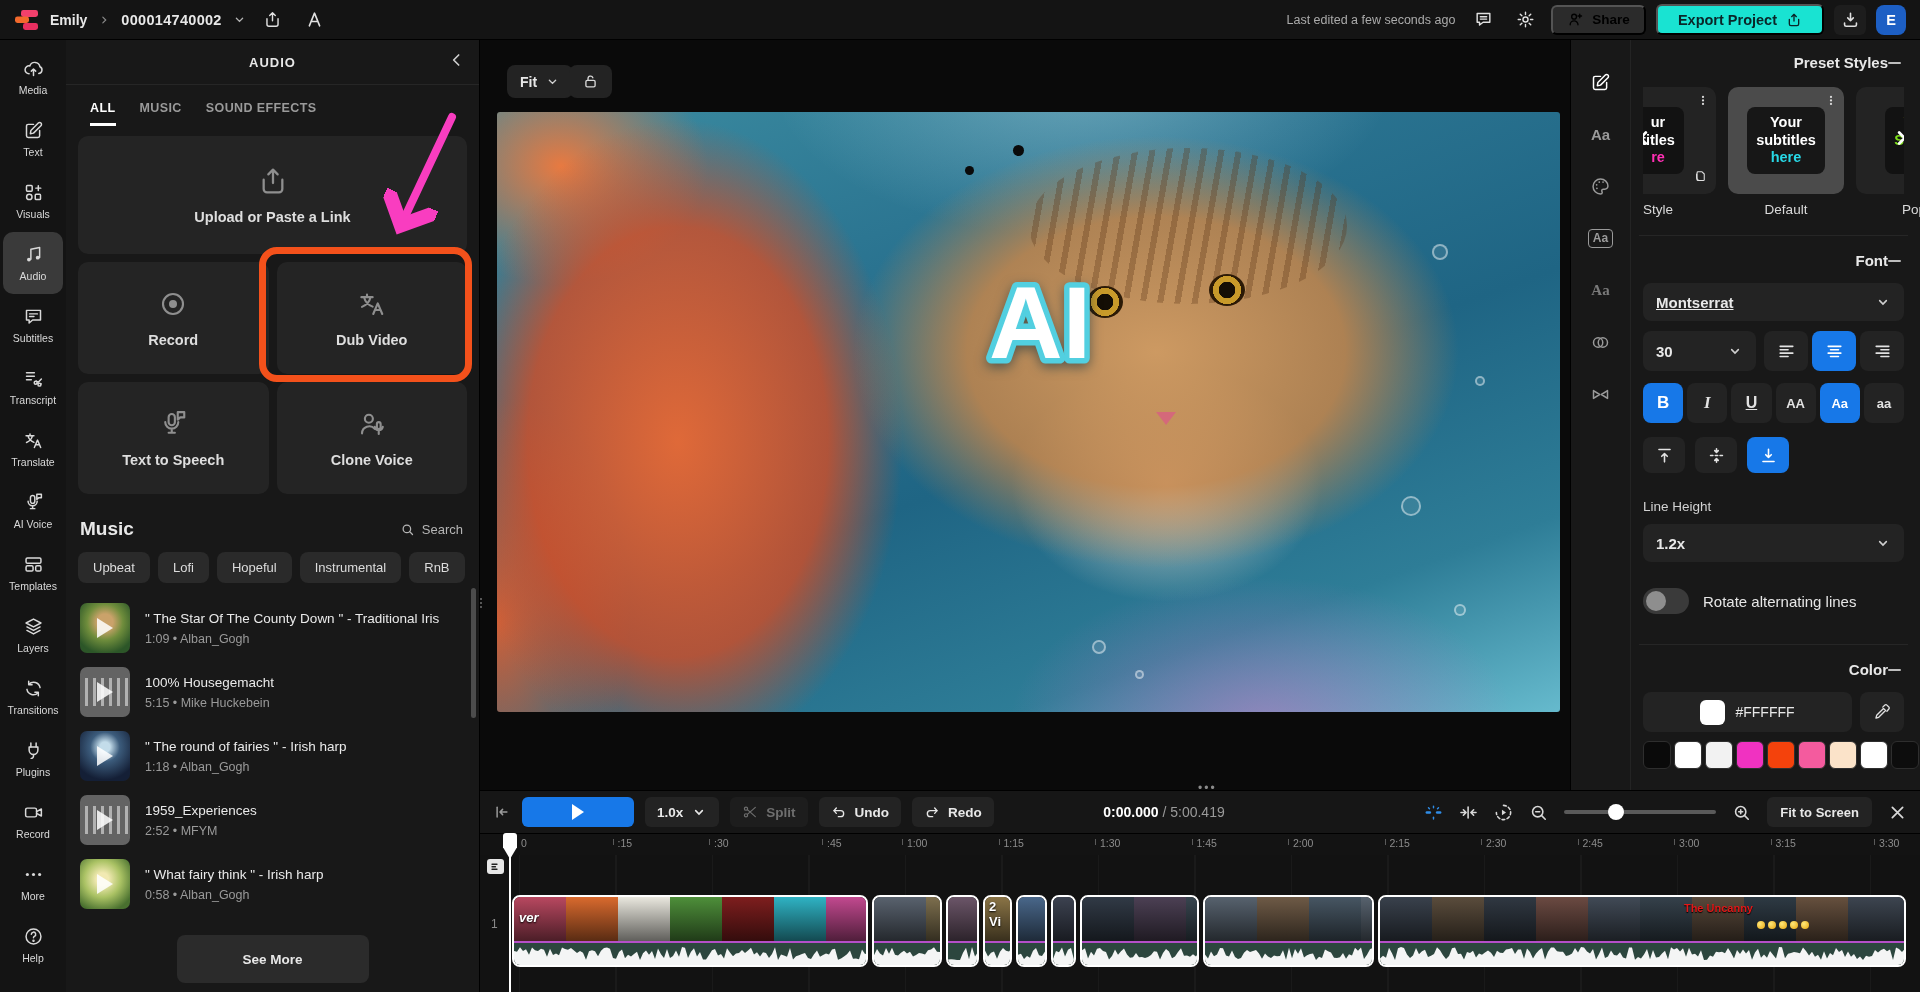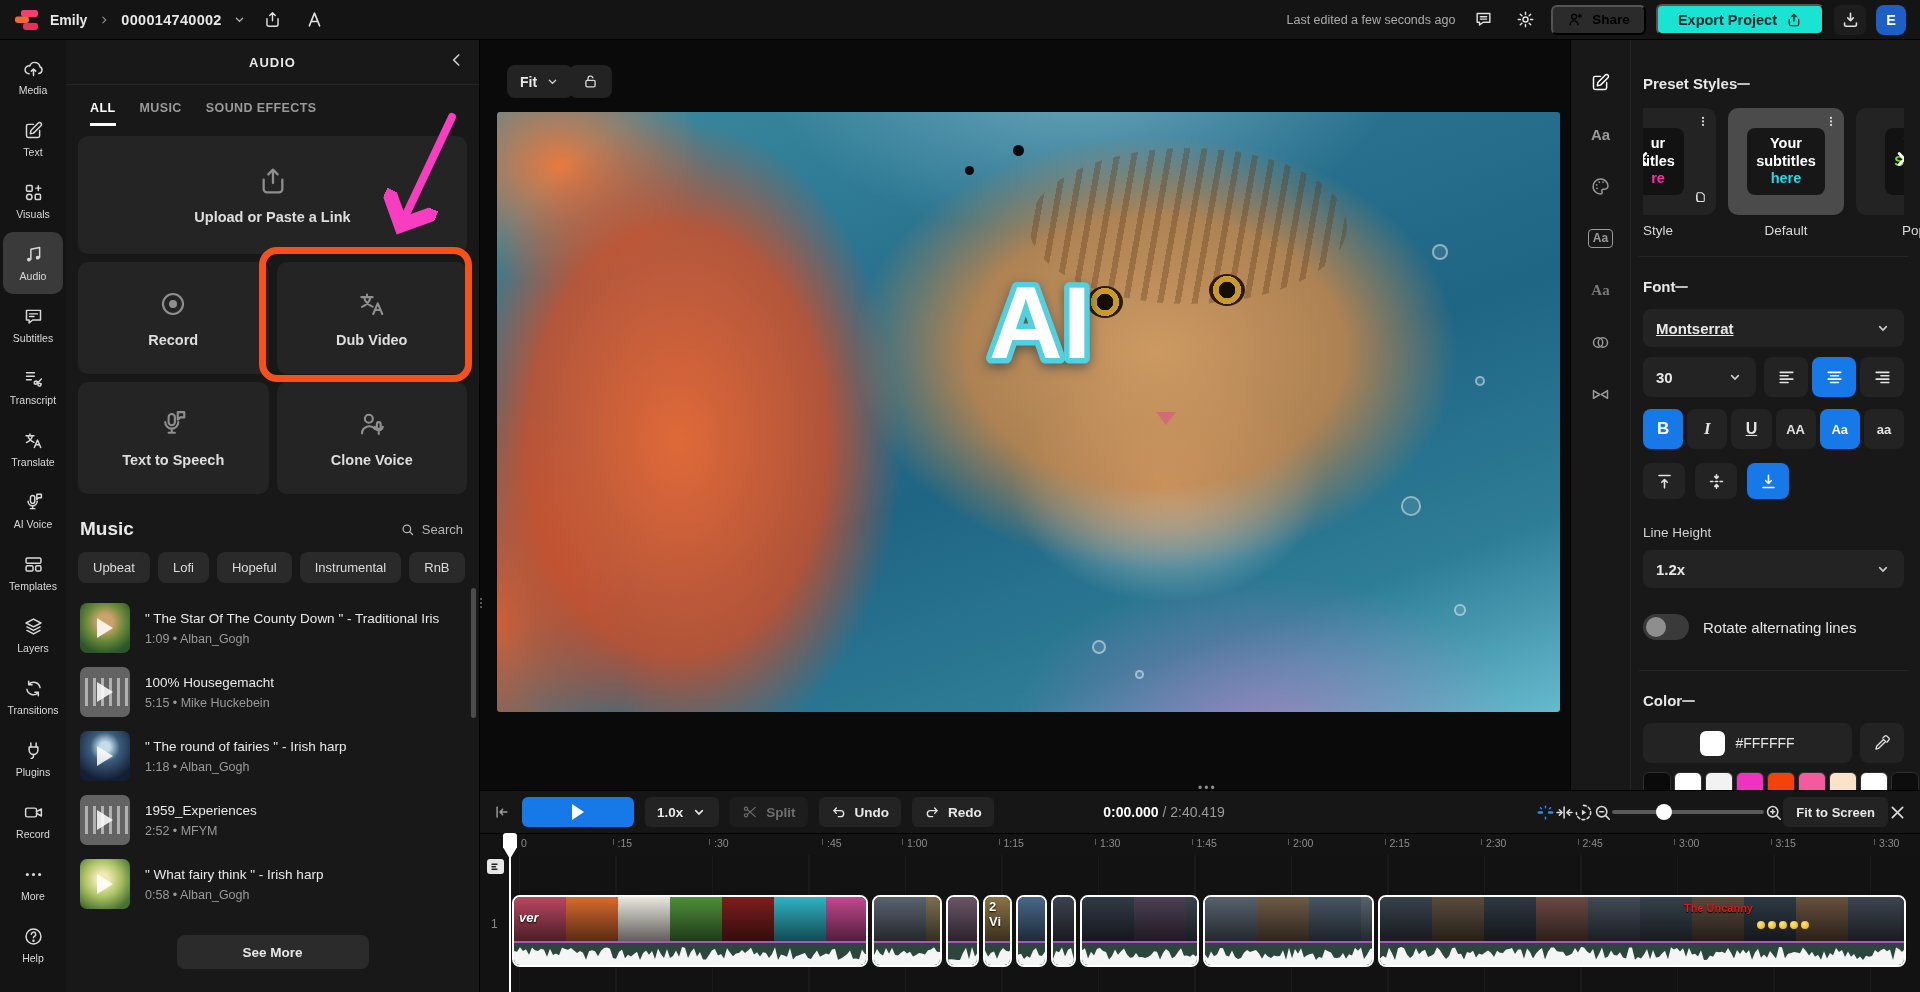--- a/index.html
+++ b/index.html
@@ -73,21 +73,21 @@
   .trk{display:flex;align-items:center;gap:15px;cursor:pointer;}
   .trk-thumb{width:50px;height:50px;border-radius:7px;position:relative;flex:0 0 auto;overflow:hidden;}
   .trk-thumb .play-ov{position:absolute;left:50%;top:50%;transform:translate(-50%,-50%);width:0;height:0;
       border-left:16px solid rgba(255,255,255,.85);border-top:10px solid transparent;border-bottom:10px solid transparent;}
   .thumb-art1{background:radial-gradient(circle at 50% 38%,#caa26a 0 20%,#6f8d3c 45%,#2c5628 80%);}
   .thumb-wave{background:repeating-linear-gradient(90deg,rgba(255,255,255,.5) 0 3px,rgba(255,255,255,0) 3px 8px) center/8px 55% repeat-x,#636363;}
   .thumb-art2{background:radial-gradient(circle at 50% 32%,#c3dcea 0 12%,#3c5c7c 35%,#141f36 78%);}
   .thumb-art3{background:radial-gradient(circle at 45% 40%,#f1e9b2 0 15%,#aac264 45%,#49702f 82%);}
   .trk-title{font-size:13.5px;color:#eaeaea;white-space:nowrap;overflow:hidden;max-width:330px;}
   .trk-meta{font-size:12.5px;color:#9a9a9a;margin-top:6px;}
-  .see-more{margin:26px auto 0;width:192px;height:34px;border-radius:8px;background:#2b2b2b;display:flex;align-items:center;
+  .see-more{margin:26px auto 0;width:192px;height:48px;border-radius:8px;background:#2b2b2b;display:flex;align-items:center;
             justify-content:center;font-size:13.5px;font-weight:600;cursor:pointer;}
   .ap-scroll{position:absolute;right:3px;top:548px;width:5px;height:130px;border-radius:3px;background:#4c4c4c;}
   .panel-handle{position:absolute;left:474px;top:590px;color:#707070;z-index:35;}
   .panel-handle svg{width:14px;height:26px;}
 
   
   .anno-box{position:absolute;left:259px;top:247px;width:213px;height:135px;border:7px solid #f4511b;border-radius:18px;
             z-index:36;pointer-events:none;}
   .anno-arrow{position:absolute;left:370px;top:95px;z-index:36;pointer-events:none;}
 
@@ -123,21 +123,21 @@
   .right-panel{position:absolute;left:1090px;top:0;right:0;height:750px;background:#181818;border-left:1px solid #000;overflow:hidden;}
   .rail{position:absolute;left:0;top:0;width:60px;bottom:0;border-right:1px solid #242424;display:flex;flex-direction:column;
         align-items:center;padding-top:26px;gap:20px;}
   .rail-item{width:34px;height:32px;display:flex;align-items:center;justify-content:center;color:#9a9a9a;cursor:pointer;
              font-size:15px;font-weight:600;}
   .rail-item svg{width:21px;height:21px;}
   .rail-item.active{color:#fff;}
   .rail-item .boxed{border:1.5px solid #9a9a9a;border-radius:4px;padding:0 4px;font-size:12px;line-height:17px;}
   .rail-item .ghost{opacity:.75;font-family:"Liberation Serif",serif;}
   .rp-content{position:absolute;left:60px;top:0;right:0;bottom:0;padding:14px 16px 0 12px;}
-  .sec-head{display:flex;align-items:center;justify-content:flex-start;margin-top:21px;}
+  .sec-head{display:flex;align-items:center;justify-content:flex-end;}
   .sec-title{font-size:15px;font-weight:800;}
   .minus-btn{width:16px;height:14px;display:flex;align-items:center;cursor:pointer;}
   .minus-btn i{display:block;width:13px;height:2px;background:#bdbdbd;border-radius:1px;}
   .preset-viewport{position:relative;height:107px;margin-top:16px;overflow:hidden;}
   .preset-cards{display:flex;gap:12px;margin-left:-43px;}
   .preset-card{width:116px;height:107px;border-radius:10px;background:#232323;flex:0 0 auto;position:relative;
                display:flex;align-items:center;justify-content:center;cursor:pointer;}
   .preset-card.active{background:#4b4b4b;}
   .pc-dots{position:absolute;right:6px;top:6px;color:#dcdcdc;}
   .pc-dots svg{width:14px;height:16px;}
@@ -193,21 +193,21 @@
   .pb-skip svg{width:18px;height:18px;}
   .play-btn{width:112px;height:30px;border-radius:6px;background:#1778e8;display:flex;align-items:center;justify-content:center;cursor:pointer;}
   .play-btn i{display:block;width:0;height:0;border-left:12px solid #fff;border-top:8px solid transparent;border-bottom:8px solid transparent;}
   .pb-btn{height:30px;border-radius:6px;background:#232323;display:flex;align-items:center;gap:8px;padding:0 12px;
           font-size:13.5px;font-weight:700;cursor:pointer;}
   .pb-btn svg{width:16px;height:16px;}
   .pb-btn.disabled{background:#1d1d1d;color:#6e6e6e;}
   .pb-time{position:absolute;left:47.5%;transform:translateX(-50%);font-size:14px;white-space:nowrap;}
   .pb-time .cur{font-weight:800;color:#fff;}
   .pb-time .sep,.pb-time .tot{color:#9a9a9a;font-weight:400;}
-  .pb-right{margin-left:auto;display:flex;align-items:center;}
+  .pb-right{margin-left:auto;display:flex;align-items:center;gap:16px;}
   .pb-ic{color:#d8d8d8;cursor:pointer;display:flex;}
   .pb-ic svg{width:19px;height:19px;}
   .pb-ic.blue{color:#2f8de8;}
   .zoom-slider{width:152px;height:4px;border-radius:2px;background:#5a5a5a;position:relative;cursor:pointer;}
   .zoom-slider .knob{position:absolute;left:44px;top:-6px;width:16px;height:16px;border-radius:50%;background:#fff;}
   .fit-screen{height:30px;border-radius:6px;background:#232323;display:flex;align-items:center;padding:0 13px;
               font-size:13px;font-weight:600;cursor:pointer;}
   .ruler{position:relative;height:22px;background:#131313;border-top:1px solid #000;}
   .tick{position:absolute;top:3px;display:flex;align-items:flex-start;gap:4px;color:#8c8c8c;font-size:10.5px;}
   .tick i{display:block;width:1px;height:6px;background:#5a5a5a;margin-top:2px;}
@@ -915,21 +915,21 @@
           <span class="icon">
               <svg viewBox="0 0 24 24" fill="none" stroke="currentColor" stroke-width="2" stroke-linecap="round" stroke-linejoin="round">
                 <path d="M19.5 10h-10a4.5 4.5 0 0 0 0 9H13"></path>
                 <path d="M16 6l3.5 4L16 14"></path>
               </svg>
             </span>
           <span>Redo</span>
         </span>
         <span class="pb-time">
           <span class="cur">0:00.000</span>
-          <span class="sep"> <span>/</span> </span><span class="tot">2:40.419</span>
+          <span class="sep"> <span>/</span> </span><span class="tot">5:00.419</span>
         </span>
         <span class="pb-right">
           <span class="pb-ic blue icon">
               <svg viewBox="0 0 24 24" fill="currentColor">
                 <rect x="2" y="10.4" width="7" height="3.2" rx="1.6"></rect>
                 <rect x="15" y="10.4" width="7" height="3.2" rx="1.6"></rect>
                 <rect x="11.1" y="3" width="1.8" height="4" rx="0.9"></rect>
                 <rect x="11.1" y="17" width="1.8" height="4" rx="0.9"></rect>
                 <rect x="5.4" y="4.8" width="1.8" height="3.6" rx="0.9" transform="rotate(-45 6.3 6.6)"></rect>
                 <rect x="16.8" y="4.8" width="1.8" height="3.6" rx="0.9" transform="rotate(45 17.7 6.6)"></rect>

